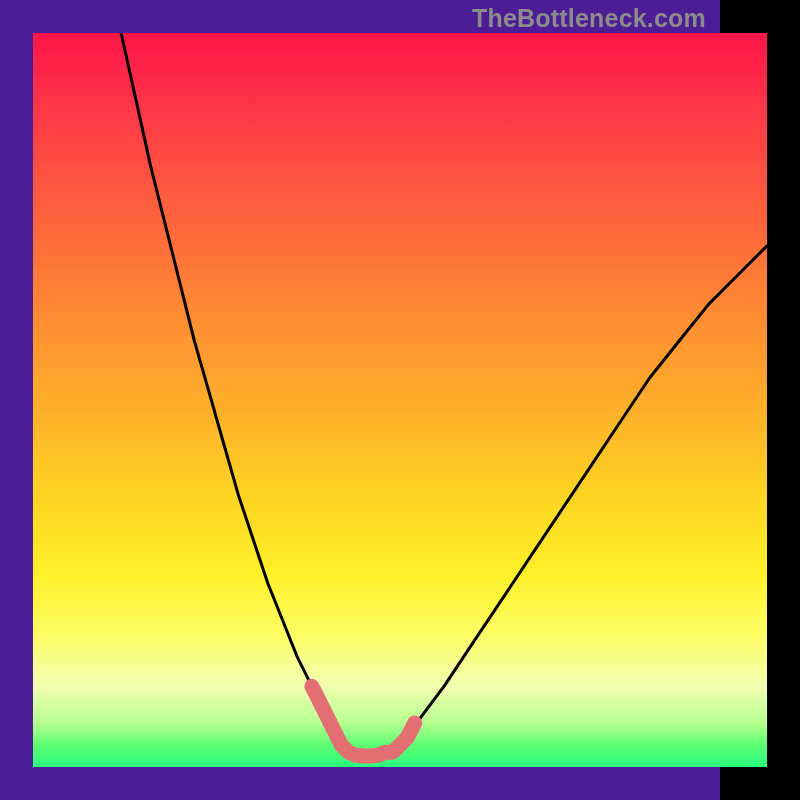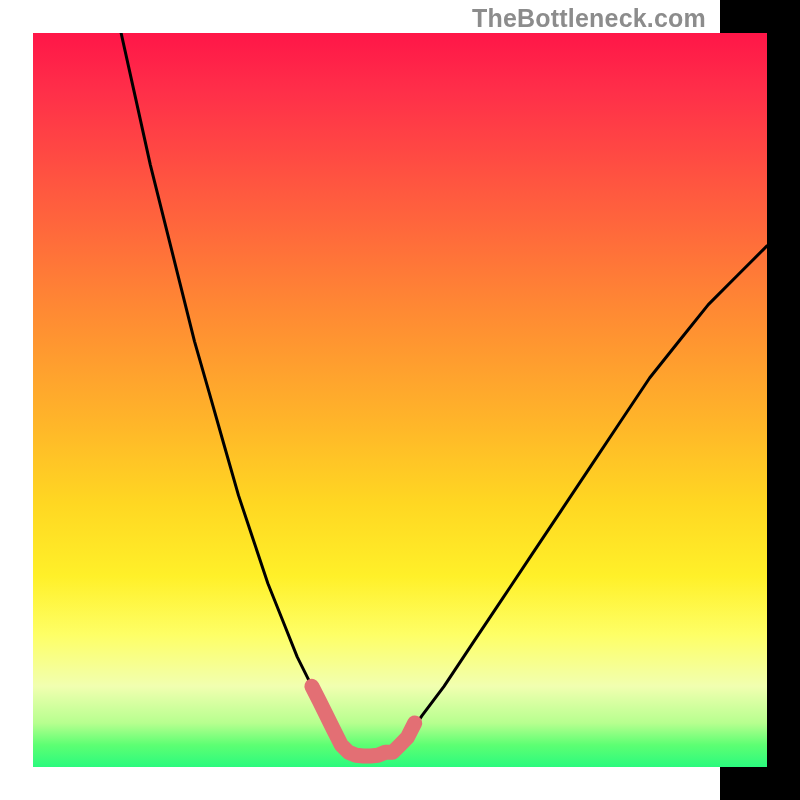--- a/index.html
+++ b/index.html
@@ -9,21 +9,21 @@
     height: 800px;
     background: #000;
     overflow: hidden;
   }
   .frame {
     position: absolute;
     top: 0;
     left: 0;
     width: 720px;
     height: 800px;
-    background: #ffffff;
+    background: #4c1d95;
   }
   .watermark {
     position: absolute;
     top: 4px;
     right: 14px;
     font-family: Arial, Helvetica, sans-serif;
     font-size: 25px;
     font-weight: 600;
     color: #8c8c8c;
     letter-spacing: 0.2px;

